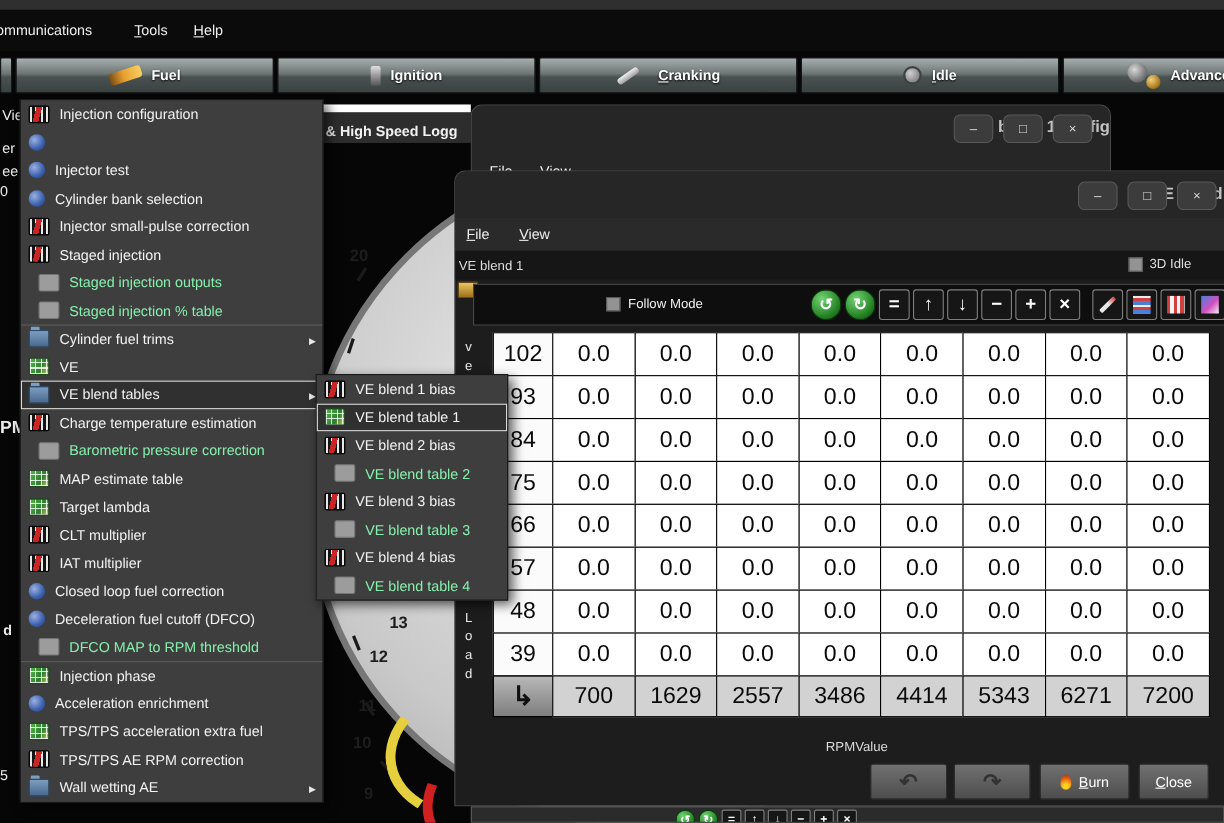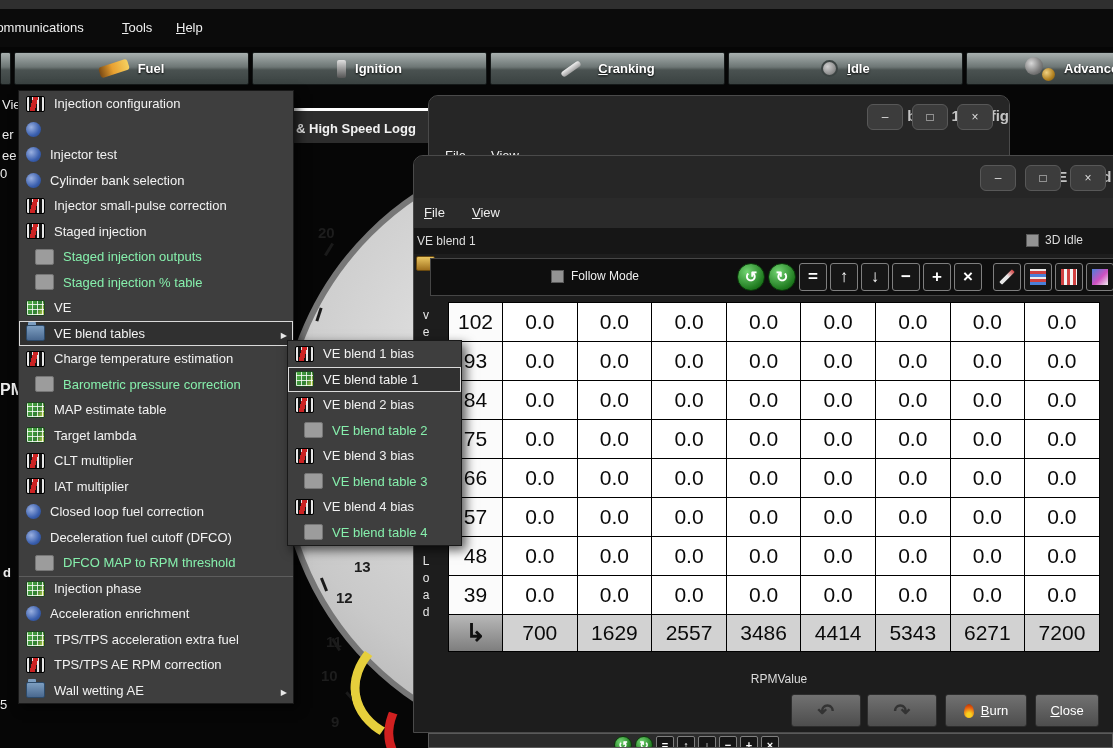--- a/index.html
+++ b/index.html
@@ -31,21 +31,21 @@
            background:radial-gradient(circle at 35% 35%,#d8d8d8,#7a7a7a 60%,#4a4a4a);}
   .gears-ic::after{content:"";position:absolute;right:0;bottom:0;width:13px;height:13px;border-radius:50%;
            background:radial-gradient(circle at 35% 35%,#f0d080,#b08020 60%,#6a4a10);}
 
   
   .gauge{left:278px;top:142px;width:600px;height:600px;border-radius:50%;z-index:1;
          background:radial-gradient(circle at 45% 40%,#eeeeee,#c9c9c9 60%,#9c9c9c);border:6px solid #777;}
   .gnum{position:absolute;color:#1d1d1d;font-weight:bold;font-size:15px;}
   .gtick{position:absolute;width:14px;height:3px;background:#1a1a1a;}
   .garc{position:absolute;border-radius:50%;border:9px solid transparent;}
-  .loggerbar{left:292px;top:108px;width:136px;height:35px;background:#2d2d2d;border-top:3px solid #ffffff;
+  .loggerbar{left:292px;top:95px;width:136px;height:35px;background:#2d2d2d;border-top:7px solid #ffffff;
              color:#f2f2f2;font-weight:bold;font-size:13px;line-height:35px;padding-left:4px;
              overflow:hidden;white-space:nowrap;z-index:2;box-sizing:border-box;}
   .frag{position:absolute;color:#ececec;font-size:13px;z-index:3;}
 
   
   .win{position:absolute;background:#1d1d1d;border:1px solid #4a4a4a;border-radius:10px 10px 0 0;box-sizing:border-box;}
   .tbar{position:absolute;left:0;top:0;right:0;height:42px;background:#262626;border-radius:9px 9px 0 0;}
   .ttl{display:block;text-align:right;line-height:42px;color:#c3c3c3;font-size:15px;font-weight:bold;}
   .wbtns{position:absolute;top:9px;display:flex;gap:9px;}
   .winbtn{width:34px;height:24px;background:#3c3c3c;border:1px solid #585858;border-radius:6px;color:#ddd;
@@ -504,20 +504,25 @@
       <span class="mil">Staged injection outputs</span>
       <span class="mia"></span>
     </div>
 
     <div class="mi disabled">
       <span class="mic disabled-icon"></span>
       <span class="mil">Staged injection % table</span>
       <span class="mia"></span>
     </div>
 
+    <div class="mi sep">
+      <span class="mic folder-icon"></span>
+      <span class="mil">Cylinder fuel trims</span>
+      <span class="mia arrow"></span>
+    </div>
 
     <div class="mi">
       <span class="mic table-icon"></span>
       <span class="mil">VE</span>
       <span class="mia"></span>
     </div>
 
     <div class="mi highlight">
       <span class="mic folder-icon"></span>
       <span class="mil">VE blend tables</span>

